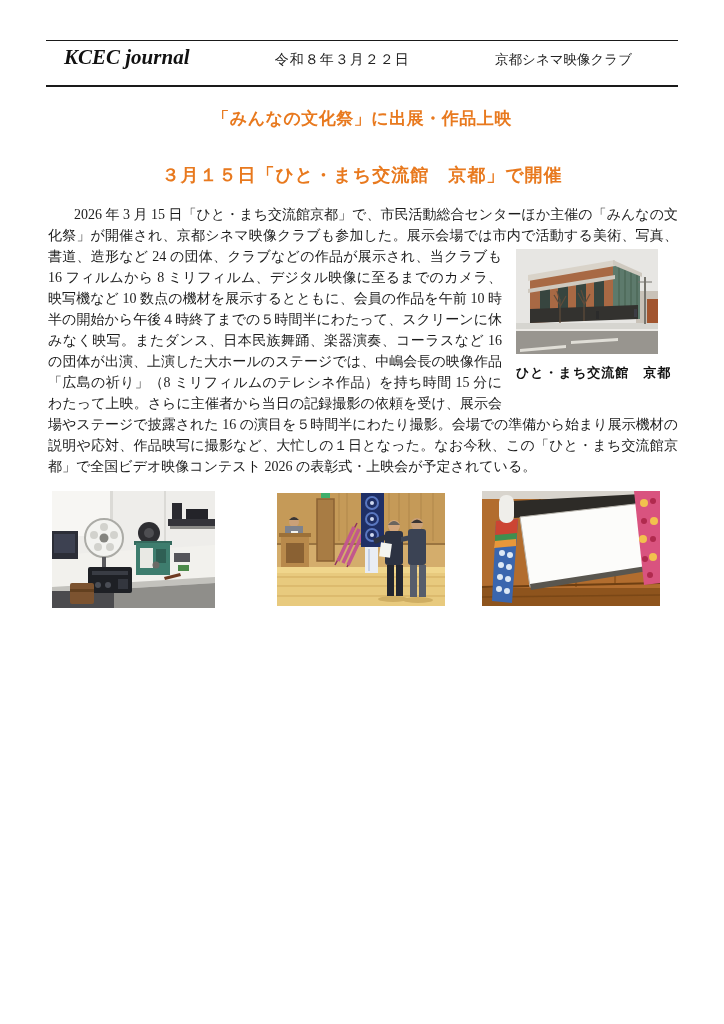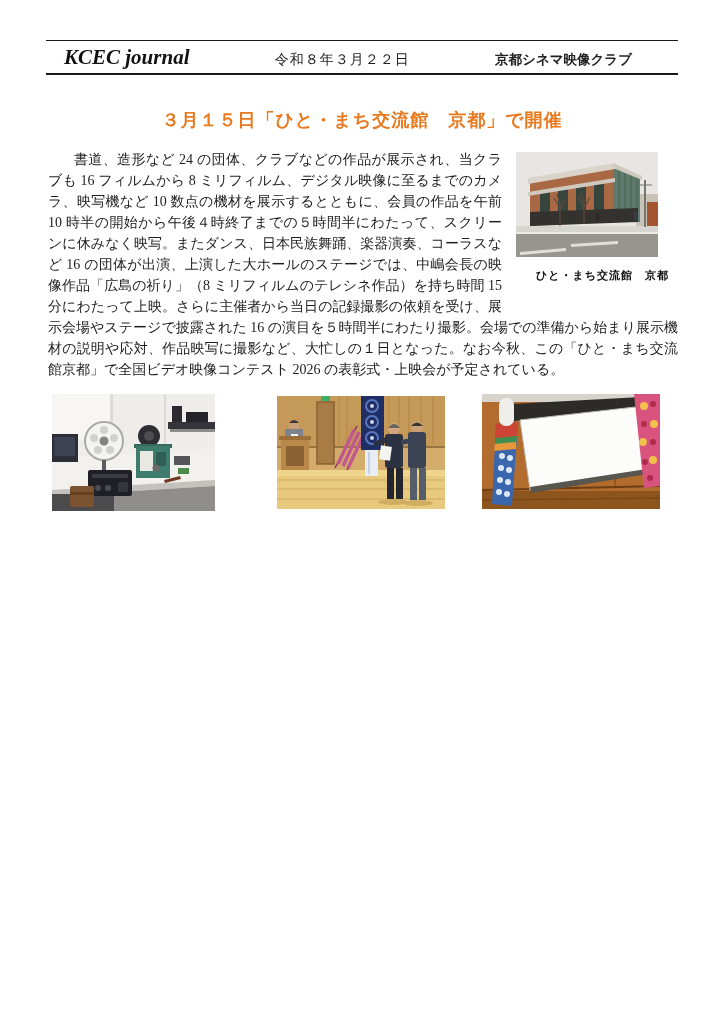--- a/index.html
+++ b/index.html
@@ -11,34 +11,34 @@
     color:#222;
     overflow:hidden;
     box-sizing:border-box;
   }
   
   .journal-header{margin:40px 46px 0 46px;}
   .rule-thin{border-top:1px solid #1a1a1a;height:0;}
   .rule-thick{border-top:2px solid #1a1a1a;height:0;}
   .header-row{
     display:flex;align-items:baseline;justify-content:space-between;
-    padding:4px 46px 4px 18px;height:24px;gap:21px;
+    padding:4px 46px 16px 18px;height:24px;gap:21px;
   }
   .journal-title{
     font-family:"Liberation Serif",serif;
     font-style:italic;font-weight:bold;font-size:21px;color:#111;
     white-space:nowrap;
   }
   .header-date{
     font-family:Liberation Serif, serif;
     font-size:14px;letter-spacing:1px;white-space:nowrap;
   }
   .header-org{
     font-family:"Liberation Sans","DejaVu Sans",sans-serif;
-    font-weight:bold;font-size:13.5px;white-space:nowrap;
+    font-weight:normal;font-size:13.5px;white-space:nowrap;
   }
   
   .headline-1,.headline-2{
     font-family:"Liberation Sans","DejaVu Sans",sans-serif;
     font-weight:bold;text-align:center;margin:0;
   }
   .headline-1{font-size:17px;margin-top:20px;letter-spacing:0.5px;}
   .headline-2{font-size:18px;margin-top:33px;letter-spacing:1px;}
   
   .article-text{
@@ -49,22 +49,22 @@
   }
   .venue-figure{
     float:right;width:142px;
     margin:3px 20px 22px 14px;
     text-indent:0;
   }
   .venue-photo{display:block;width:142px;height:105px;}
   .venue-caption{
     display:block;margin-top:8px;
     font-family:"Liberation Sans","DejaVu Sans",sans-serif;
-    font-weight:bold;font-size:11px;text-align:center;
-    letter-spacing:1px;white-space:nowrap;color:#111;margin-left:20px;
+    font-weight:bold;font-size:13px;text-align:center;
+    letter-spacing:1px;white-space:nowrap;color:#111;
   }
   
   .photo-row{
     display:flex;align-items:flex-start;
     margin:14px 0 0 52px;
   }
   .photo-row svg{display:block;flex:none;}
   .equipment-photo{margin-right:62px;}
   .stage-photo{margin-right:37px;margin-top:2px;}
 </style>
@@ -76,24 +76,25 @@
   <div class="journal-header">
     <div class="rule-thin"></div>
     <div class="header-row">
       <span class="journal-title">KCEC journal</span>
       <span class="header-date">令和８年３月２２日</span>
       <span class="header-org">京都シネマ映像クラブ</span>
     </div>
     <div class="rule-thick"></div>
   </div>
 
+  <h1 class="headline-1" style="color:#E8791E">「みんなの文化祭」に出展・作品上映</h1>
   <h2 class="headline-2" style="color:#E8791E">３月１５日「ひと・まち交流館　京都」で開催</h2>
 
   <div class="article-text">
-    <span class="venue-figure">
+    <span>2026 年 3 月 15 日「ひと・まち交流館京都」で、市民活動総合センターほか主催の「みんなの文化祭」が開催され、京都シネマ映像クラブも参加した。展示会場では市内で活動する美術、写真、</span><span class="venue-figure">
         <svg class="venue-photo" width="142" height="105" viewBox="0 0 142 105" xmlns="http://www.w3.org/2000/svg">
         <rect width="142" height="105" fill="#e7e6e3"></rect>
         <rect x="120" y="42" width="22" height="32" fill="#c9c2b8"></rect>
         <rect x="131" y="50" width="11" height="24" fill="#a2552f"></rect>
         <rect x="0" y="74" width="142" height="8" fill="#d6d5d0"></rect>
         <rect x="0" y="80" width="142" height="2" fill="#eceae6"></rect>
         <rect x="0" y="82" width="142" height="23" fill="#98958f"></rect>
         <polygon points="55,92 102,89 102,92 55,95" fill="#e0ded7"></polygon>
         <polygon points="4,100 50,96 50,99 4,103" fill="#e0ded7"></polygon>
         <polygon points="97,14 124,26 124,70 97,70" fill="#5d7a6c"></polygon>

